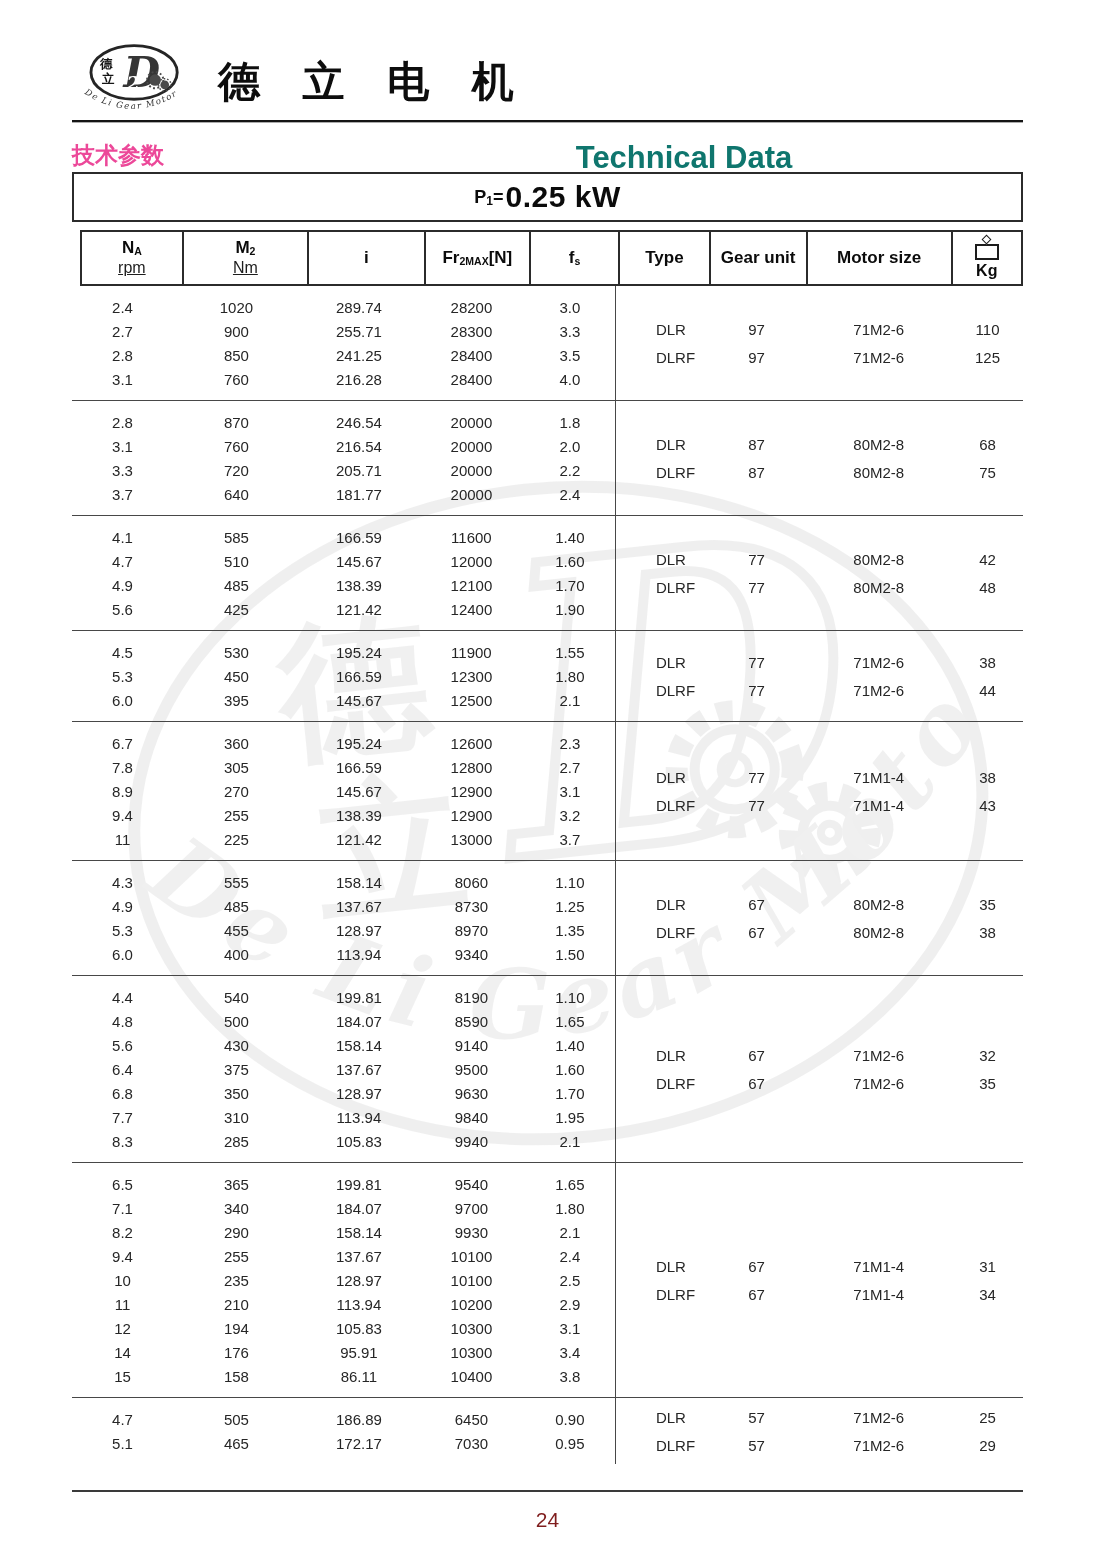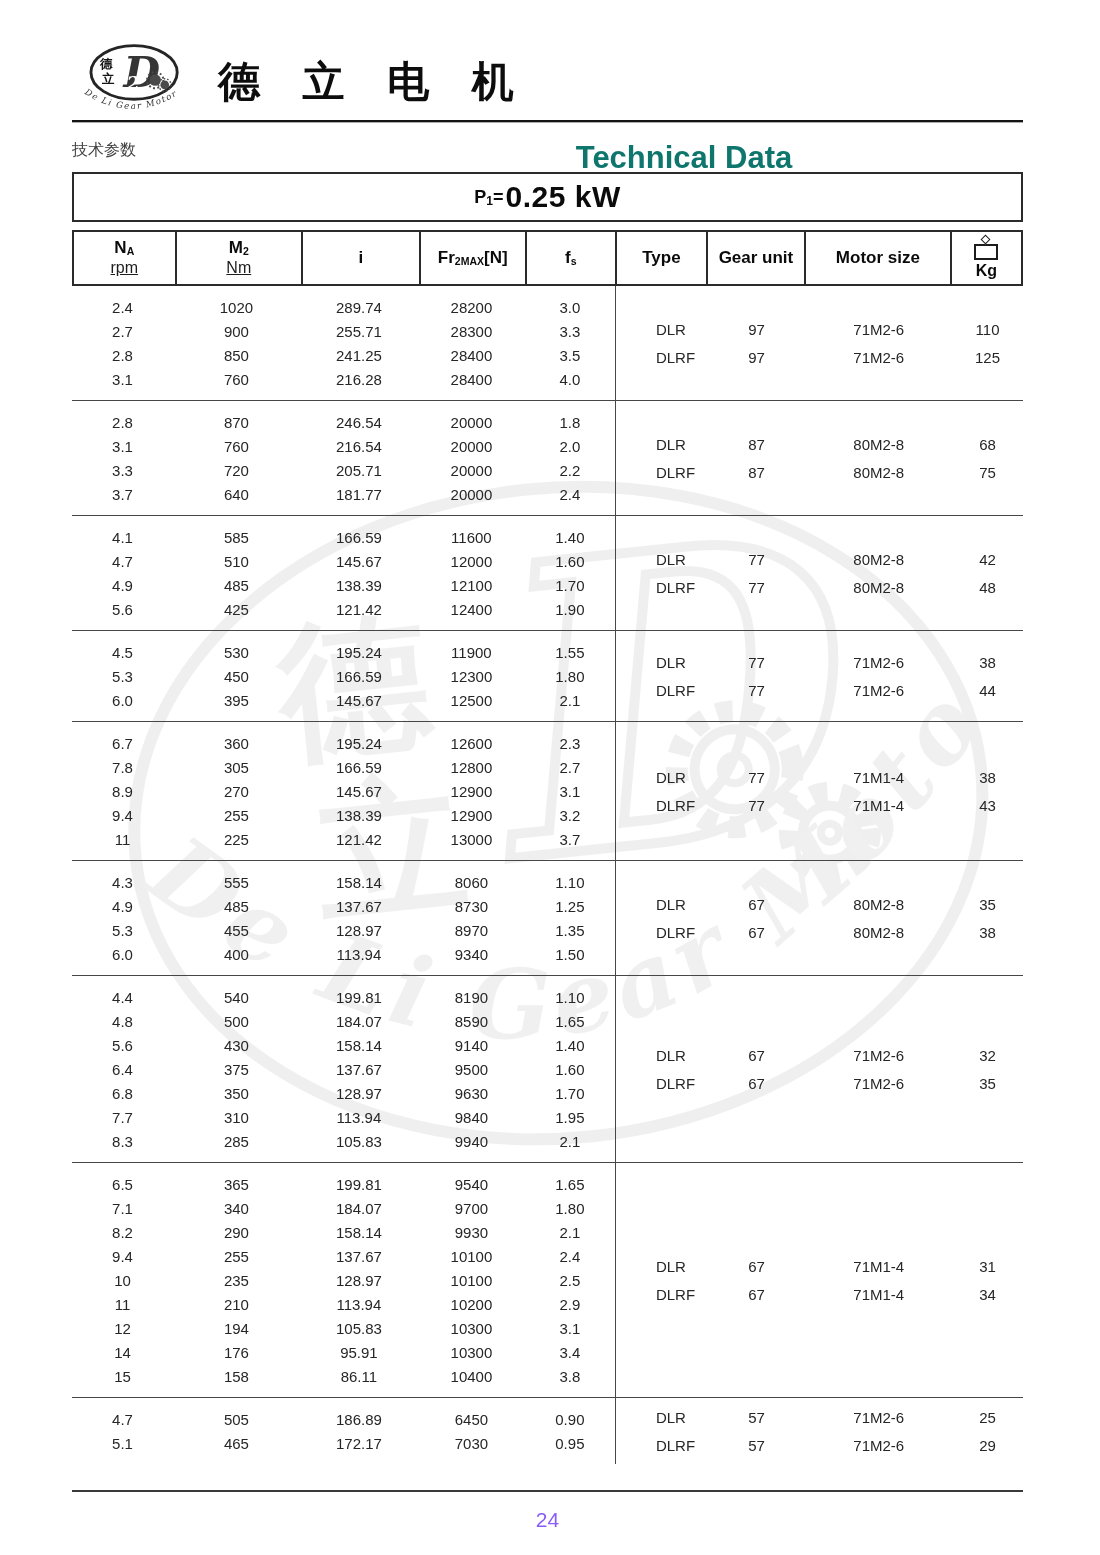--- a/index.html
+++ b/index.html
@@ -28,35 +28,35 @@
   .lg-gear{fill:#4a4a4a;}
   .lg-zh{font:700 13px "DejaVu Serif",serif;fill:#161616;text-anchor:middle;}
   .lg-ring{font:italic 9px "DejaVu Serif",serif;fill:#333;letter-spacing:1.5px;}
   .company-name{font:700 42px "DejaVu Serif",serif;letter-spacing:14px;color:#0d0d0d;
                 margin-left:18px;white-space:nowrap;}
 
   .head-rule{margin-top:2px;height:3px;background:#141414;border-bottom:1px solid #ababab;}
 
   
   .section-row{position:relative;height:34px;margin-top:15px;}
-  .sec-zh{position:absolute;left:0;top:2px;font-weight:400;font-size:16px;color:#404040;}
+  .sec-zh{position:absolute;left:0;top:2px;font-weight:700;font-size:23px;color:#ec4899;}
   .sec-en{position:absolute;left:612px;transform:translateX(-50%);top:2px;font-weight:700;font-size:31px;color:#0f766e;}
 
   
   .title-box{border:2px solid #2b2b2b;height:50px;display:flex;align-items:center;justify-content:center;}
   .tp{font-weight:700;font-size:18px;color:#0b0b0b;}
   .tpsub{font-weight:700;font-size:12px;color:#0b0b0b;position:relative;top:4px;}
   .tval{font-weight:700;font-size:30px;color:#0b0b0b;margin-left:2px;letter-spacing:0.5px;}
 
   
   .c1{width:10.62%}.c2{width:13.35%}.c3{width:12.41%}.c4{width:11.25%}.c5{width:9.46%}
   .c6{width:9.67%}.c7{width:10.3%}.c8{width:15.46%}.c9{width:7.47%}
 
   
-  .thead{border:2px solid #2b2b2b;height:56px;display:flex;margin-top:8px;background:#fff;}
+  .thead{border:2px solid #2b2b2b;height:56px;display:flex;margin-top:8px;background:#fff;margin-left:8px;}
   .hcell{display:flex;flex-direction:column;align-items:center;justify-content:center;}
   .hcell + .hcell{border-left:2px solid #2b2b2b;}
   .hline{font-weight:700;font-size:17px;color:#0b0b0b;line-height:1.05;white-space:nowrap;}
   .hsub{font-size:10.5px;font-weight:700;vertical-align:-2px;}
   .hunit{font-weight:400;font-size:16px;color:#1d1d1d;margin-top:1px;text-decoration:underline;}
   .kgcell .hline{font-weight:700;font-size:16px;}
   .weight-icon{width:24px;height:16px;border:2px solid #1c1c1c;position:relative;margin:7px auto 3px;}
   .weight-icon::before{content:"";position:absolute;left:50%;top:-10px;width:5px;height:5px;
        margin-left:-4px;border:1.5px solid #1c1c1c;transform:rotate(45deg);background:#fff;}
 
@@ -69,21 +69,21 @@
   .drow{display:flex;height:24px;align-items:center;}
   .dc{text-align:center;font-size:15px;color:#262626;}
   .dc1{width:18.60%}.dc2{width:23.38%}.dc3{width:21.74%}.dc4{width:19.71%}.dc5{width:16.57%}
   .rrow{display:flex;height:28px;align-items:center;}
   .rc{text-align:center;font-size:15px;color:#262626;}
   .rc6{width:22.54%;text-align:left;padding-left:40px;}
   .rc7{width:24.01%}.rc8{width:36.04%}.rc9{width:17.41%}
 
   .tbody-spacer{height:26px;}
   .bottom-rule{height:2px;background:#3a3a3a;}
-  .page-number{margin-top:16px;text-align:center;font-size:21px;color:#8b5cf6;}
+  .page-number{margin-top:16px;text-align:center;font-size:21px;color:#7f1d1d;}
 </style>
 </head>
 <body>
 
 <div class="page">
 
   <svg class="watermark" viewBox="0 0 920 750" aria-hidden="true">
     <ellipse class="wm-oval" cx="480" cy="360" rx="425" ry="325"></ellipse>
     <text class="wm-d" x="610" y="400">D</text>
     <text class="wm-zh" x="290" y="265">德</text>

